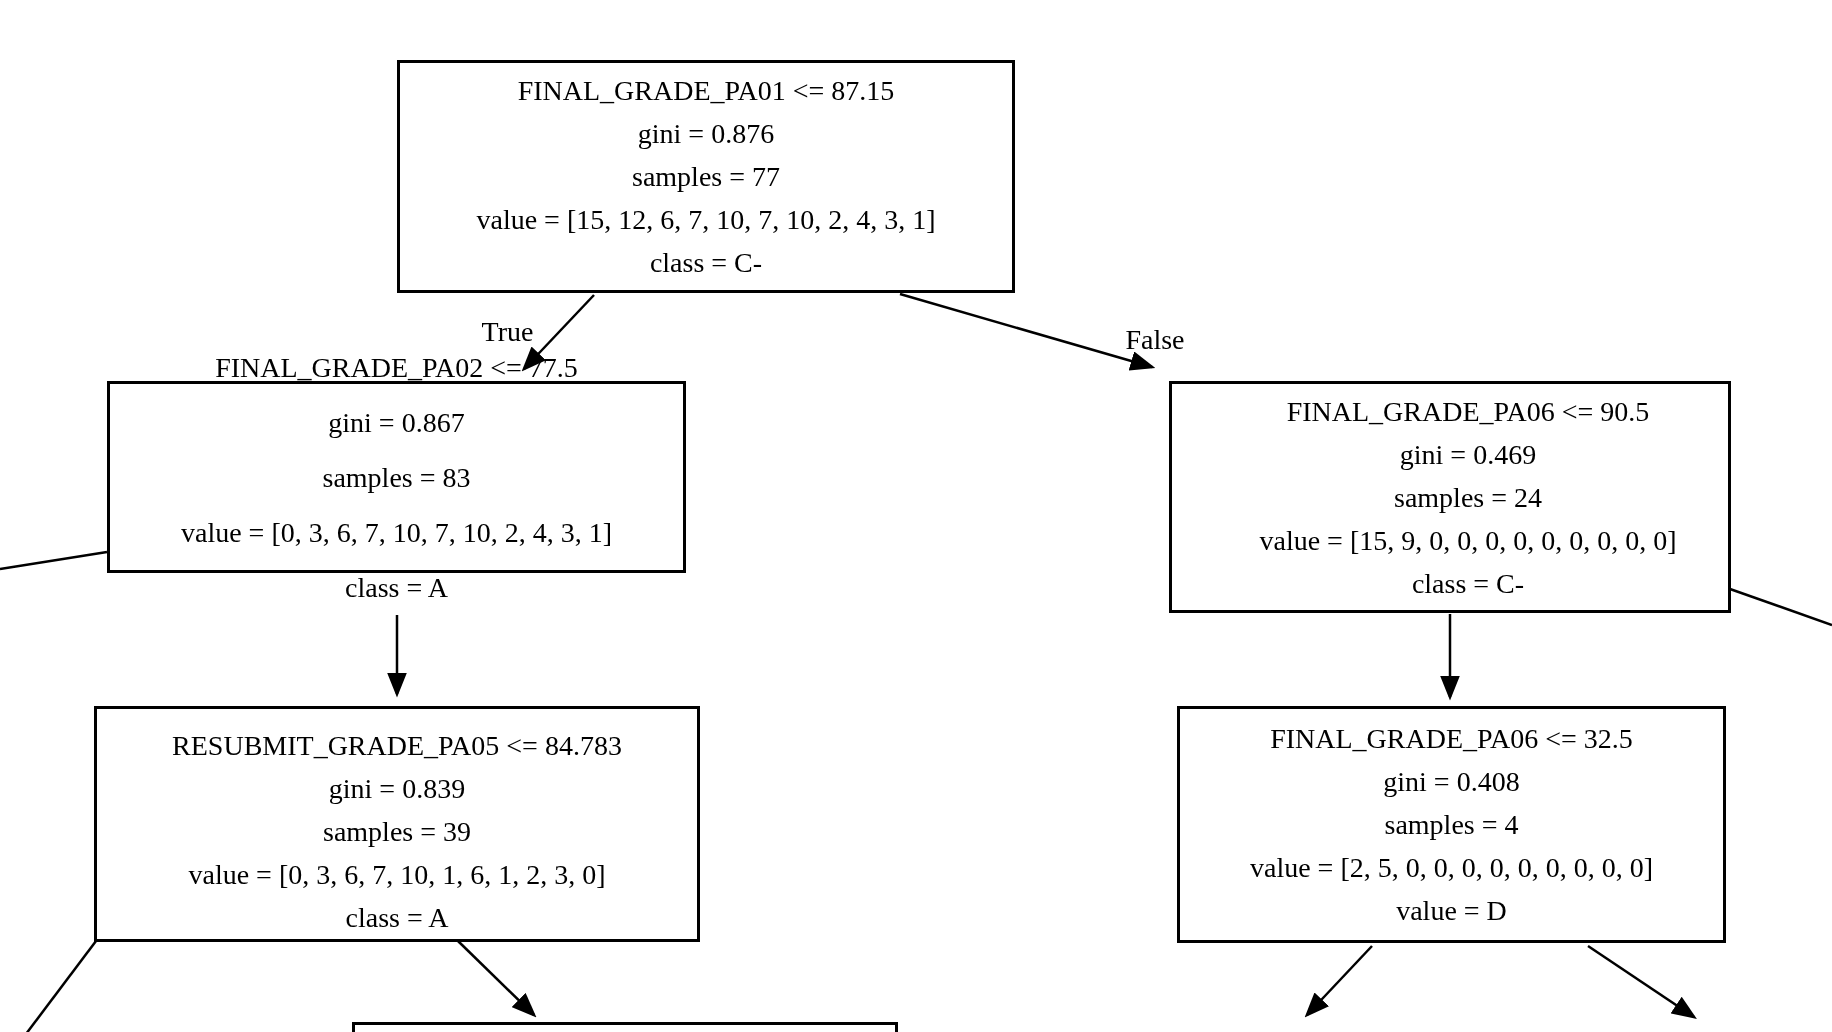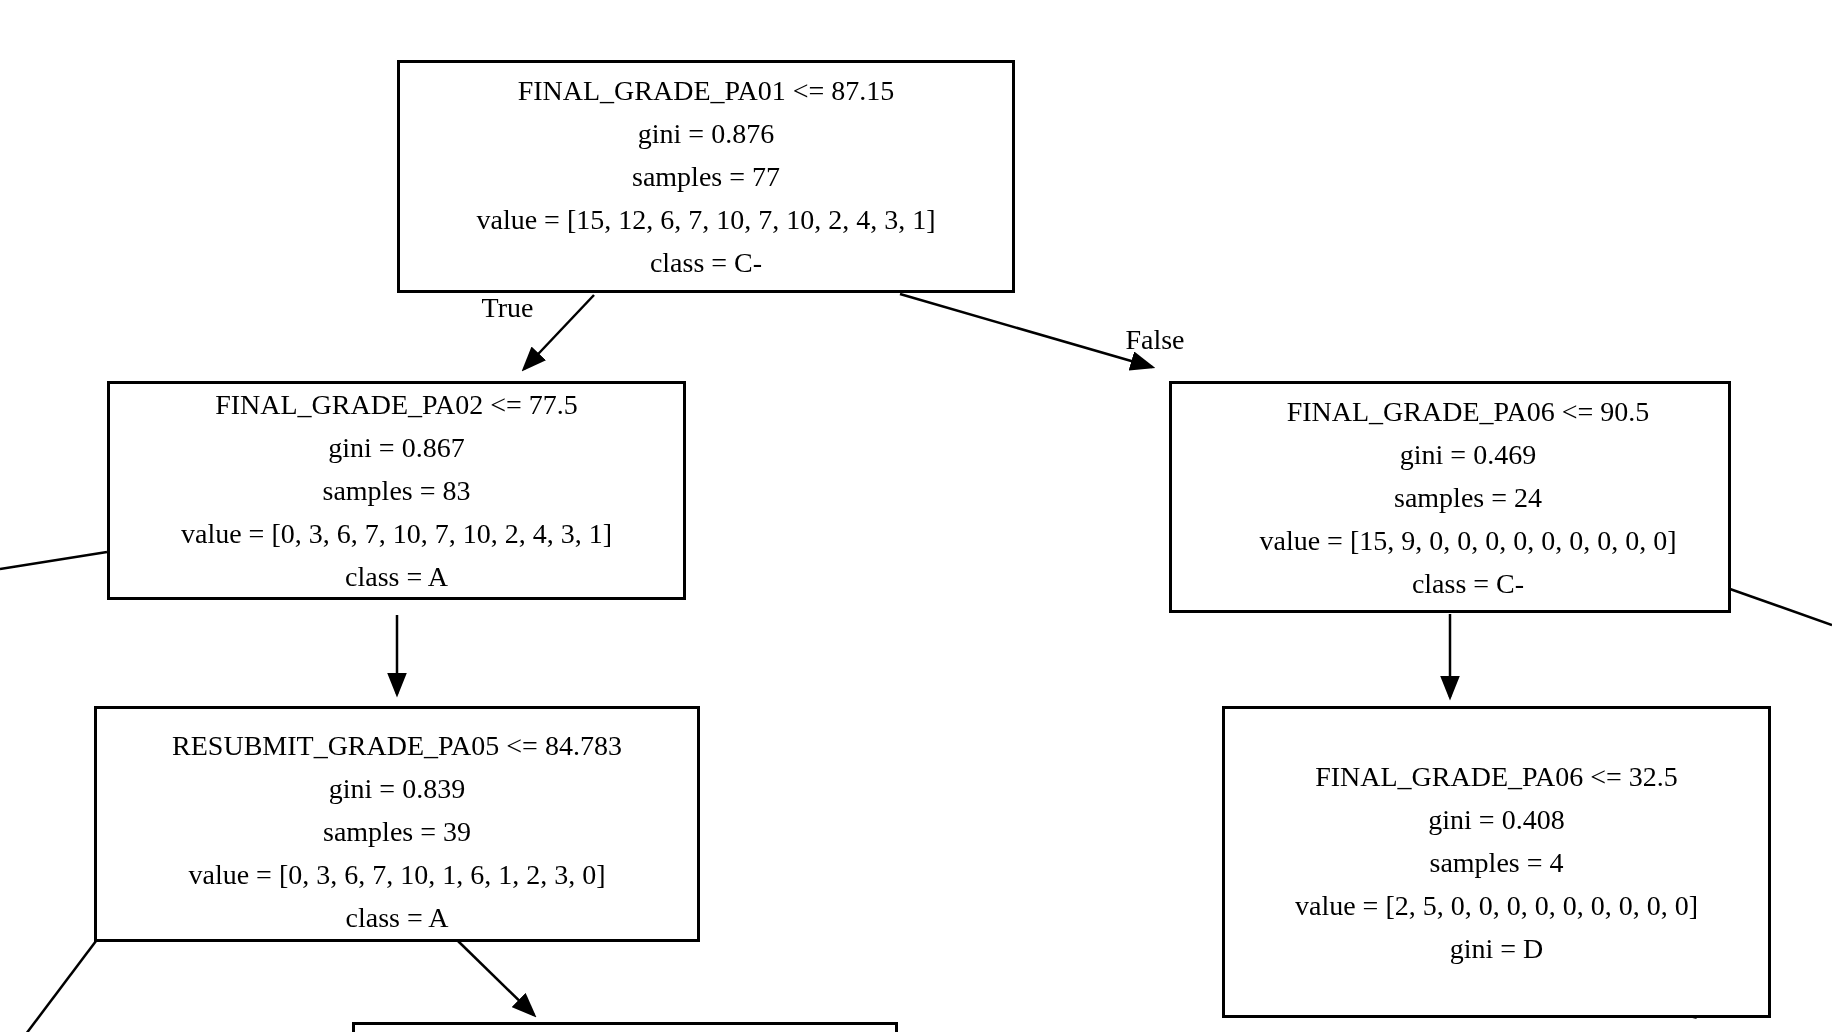--- a/index.html
+++ b/index.html
@@ -82,21 +82,21 @@
   </svg>
 
   <div class="node" style="left:397px; top:60px; width:618px; height:233px;">
     <div class="nline">FINAL_GRADE_PA01 &lt;= 87.15</div>
     <div class="nline">gini = 0.876</div>
     <div class="nline">samples = 77</div>
     <div class="nline">value = [15, 12, 6, 7, 10, 7, 10, 2, 4, 3, 1]</div>
     <div class="nline">class = C-</div>
   </div>
 
-  <div class="node" style="left:107px; top:381px; width:579px; height:219px;">
+  <div class="node" style="left:107px; top:381px; width:579px; height:192px;gap:12px;">
     <div class="nline">FINAL_GRADE_PA02 &lt;= 77.5</div>
     <div class="nline">gini = 0.867</div>
     <div class="nline">samples = 83</div>
     <div class="nline">value = [0, 3, 6, 7, 10, 7, 10, 2, 4, 3, 1]</div>
     <div class="nline">class = A</div>
   </div>
 
   <div class="node" style="left:1169px; top:381px; width:562px; height:232px;padding-left:36px;">
     <div class="nline">FINAL_GRADE_PA06 &lt;= 90.5</div>
     <div class="nline">gini = 0.469</div>
@@ -106,26 +106,26 @@
   </div>
 
   <div class="node" style="left:94px; top:706px; width:606px; height:236px;justify-content:flex-end;">
     <div class="nline">RESUBMIT_GRADE_PA05 &lt;= 84.783</div>
     <div class="nline">gini = 0.839</div>
     <div class="nline">samples = 39</div>
     <div class="nline">value = [0, 3, 6, 7, 10, 1, 6, 1, 2, 3, 0]</div>
     <div class="nline">class = A</div>
   </div>
 
-  <div class="node" style="left:1177px; top:706px; width:549px; height:312px;margin-left:45px;">
+  <div class="node" style="left:1177px; top:706px; width:549px; height:237px;">
     <div class="nline">FINAL_GRADE_PA06 &lt;= 32.5</div>
     <div class="nline">gini = 0.408</div>
     <div class="nline">samples = 4</div>
     <div class="nline">value = [2, 5, 0, 0, 0, 0, 0, 0, 0, 0, 0]</div>
-    <div class="nline">gini = D</div>
+    <div class="nline">value = D</div>
   </div>
 
   <div class="node" style="left:352px; top:1022px; width:546px; height:60px;"></div>
 
-  <div class="edge-label" style="left:455px; top:292px; width:105px;">True</div>
+  <div class="edge-label" style="left:455px; top:316px; width:105px;">True</div>
   <div class="edge-label" style="left:1105px; top:324px; width:100px;">False</div>
 
 </div>
 
 </body></html>

